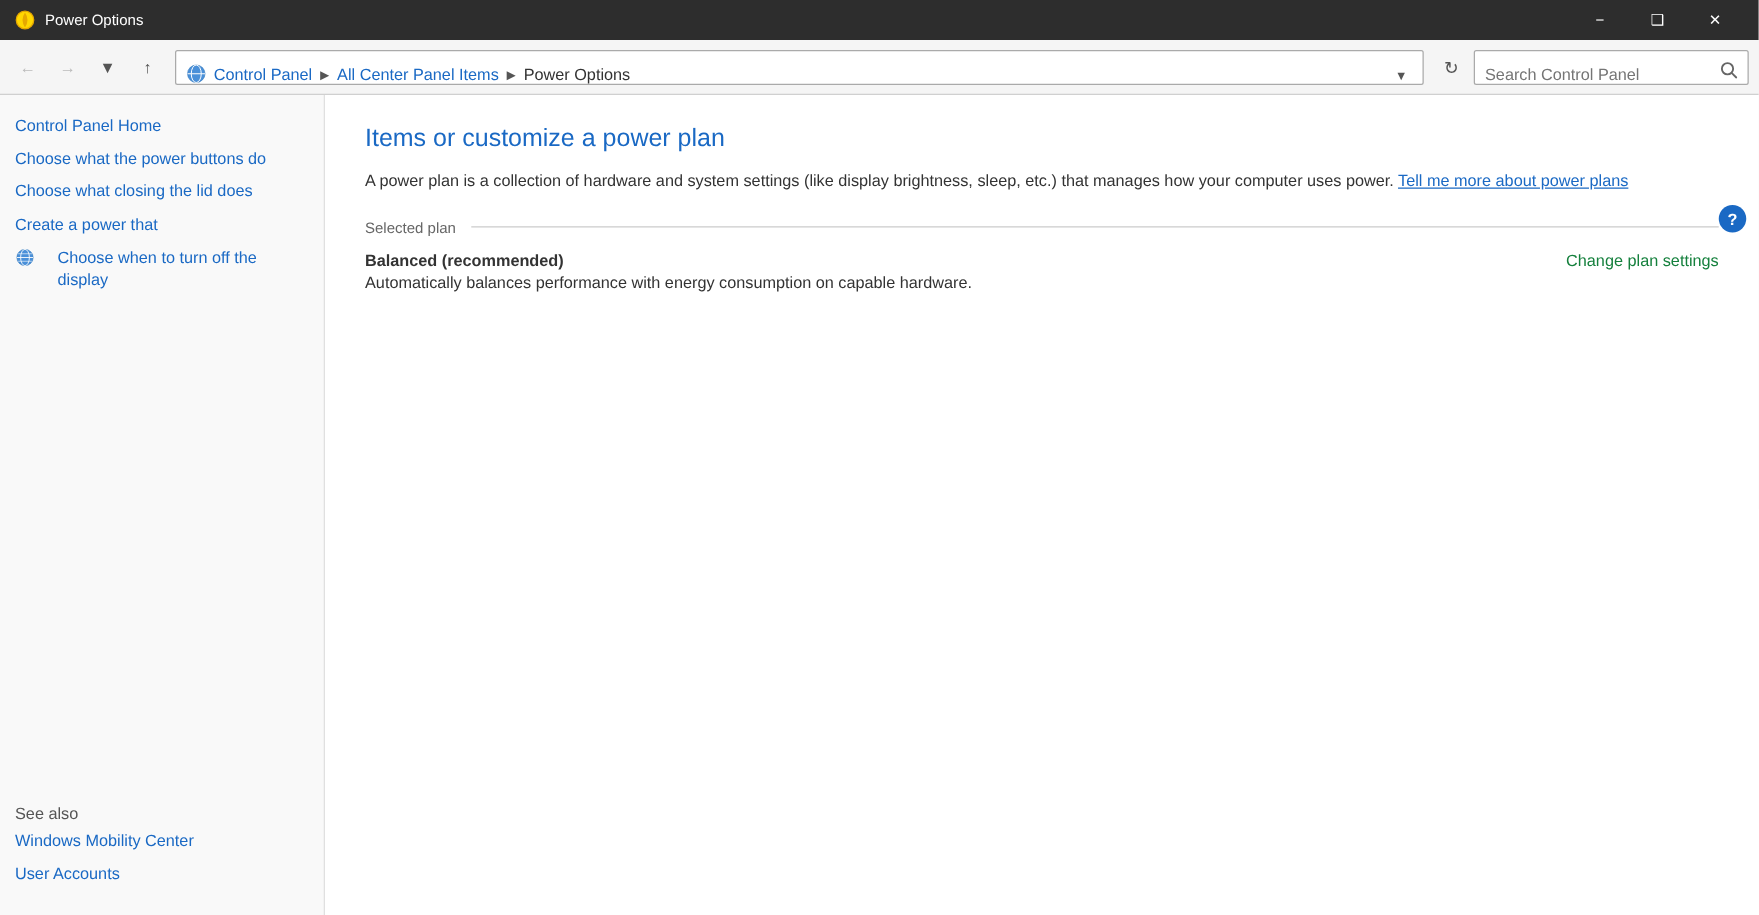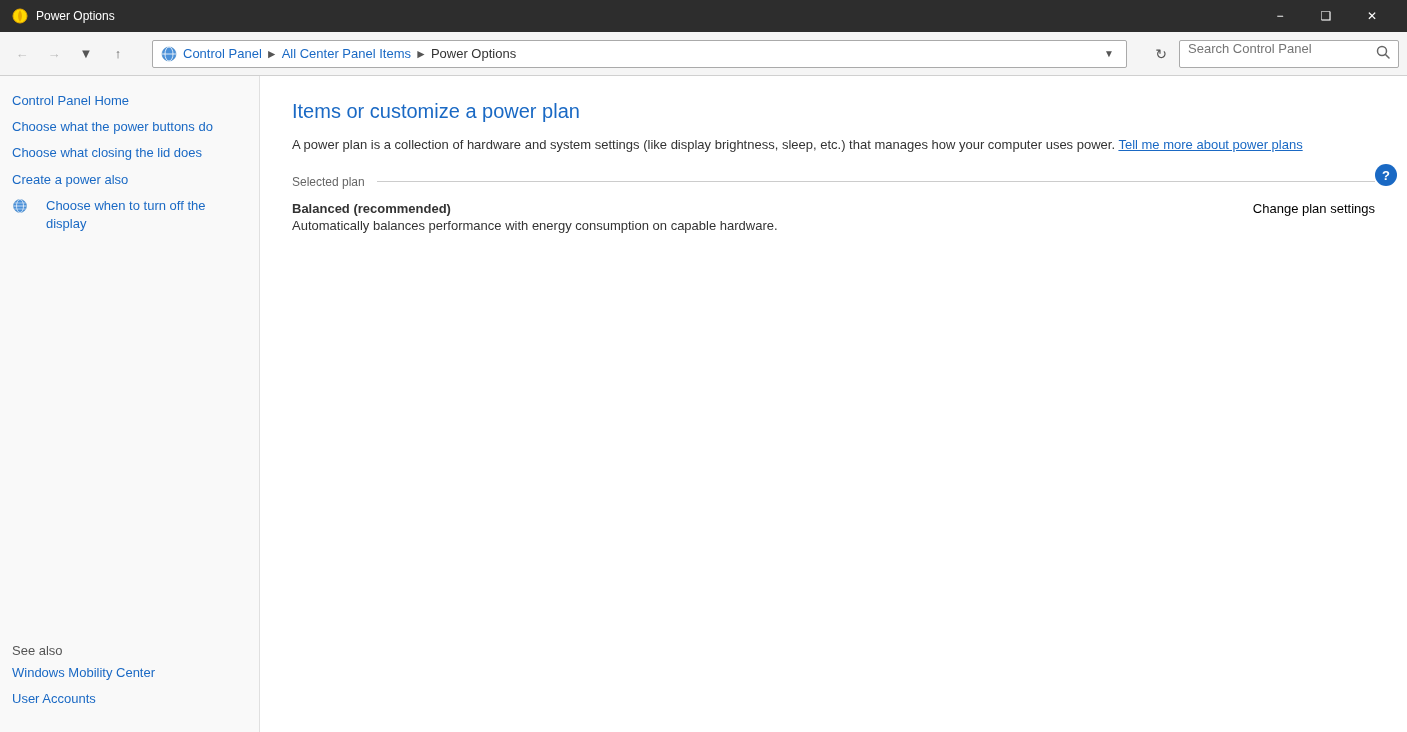--- a/index.html
+++ b/index.html
@@ -76,25 +76,25 @@
       font-size: 13px;
     }
     .nav-btn.disabled { color: #bbb; cursor: default; }
     .breadcrumb-bar {
       flex: 1;
       height: 28px;
       background: #fff;
       border: 1px solid #aaa;
       border-radius: 2px;
       display: flex;
-      align-items: center;
+      align-items: flex-end;
       padding: 0 8px;
       font-size: 13px;
       color: #333;
-      margin: 0 16px;
+      margin: 0 4px;
     }
     .breadcrumb-sep {
       color: #555;
       margin: 0 4px;
       font-size: 12px;
     }
     .breadcrumb-link {
       color: #1a69c4;
       cursor: pointer;
       text-decoration: none;
@@ -119,21 +119,21 @@
       justify-content: center;
       color: #555;
       font-size: 14px;
     }
     .search-box {
       width: 220px;
       height: 28px;
       border: 1px solid #aaa;
       border-radius: 2px;
       display: flex;
-      align-items: flex-start;
+      align-items: flex-end;
       background: #fff;
       padding: 0 4px 0 8px;
     }
     .search-input {
       flex: 1;
       border: none;
       outline: none;
       font-size: 13px;
       color: #999;
       background: transparent;
@@ -271,21 +271,21 @@
       font-size: 13px;
       font-weight: bold;
       color: #333;
     }
     .plan-desc {
       font-size: 13px;
       color: #333;
       line-height: 1.5;
     }
     .change-plan-link {
-      color: #000000;
+      color: #15803d;
       text-decoration: none;
       font-size: 13px;
       cursor: pointer;
       white-space: nowrap;
       margin-left: 40px;
     }
 
     
     .globe-icon-svg {
       width: 16px;
@@ -349,21 +349,21 @@
   <div class="help-btn">?</div>
 
   <div class="sidebar">
 
     <a class="sidebar-link">Control Panel Home</a>
 
     <a class="sidebar-link">Choose what the power buttons do</a>
 
     <a class="sidebar-link">Choose what closing the lid does</a>
 
-    <a class="sidebar-link">Create a power also</a>
+    <a class="sidebar-link">Create a power that</a>
 
     <div class="sidebar-link-with-icon">
       <svg class="globe-icon-svg sidebar-icon" viewBox="0 0 16 16">
         <circle cx="8" cy="8" r="6.5" fill="#4a90d9" stroke="#357abd" stroke-width="0.5"></circle>
         <ellipse cx="8" cy="8" rx="3.5" ry="6.5" fill="none" stroke="#fff" stroke-width="0.7"></ellipse>
         <line x1="1.5" y1="8" x2="14.5" y2="8" stroke="#fff" stroke-width="0.7"></line>
         <line x1="2.5" y1="5" x2="13.5" y2="5" stroke="#fff" stroke-width="0.5"></line>
         <line x1="2.5" y1="11" x2="13.5" y2="11" stroke="#fff" stroke-width="0.5"></line>
       </svg>
       <a class="sidebar-link" style="margin-bottom:0">Choose when to turn off the display</a>

